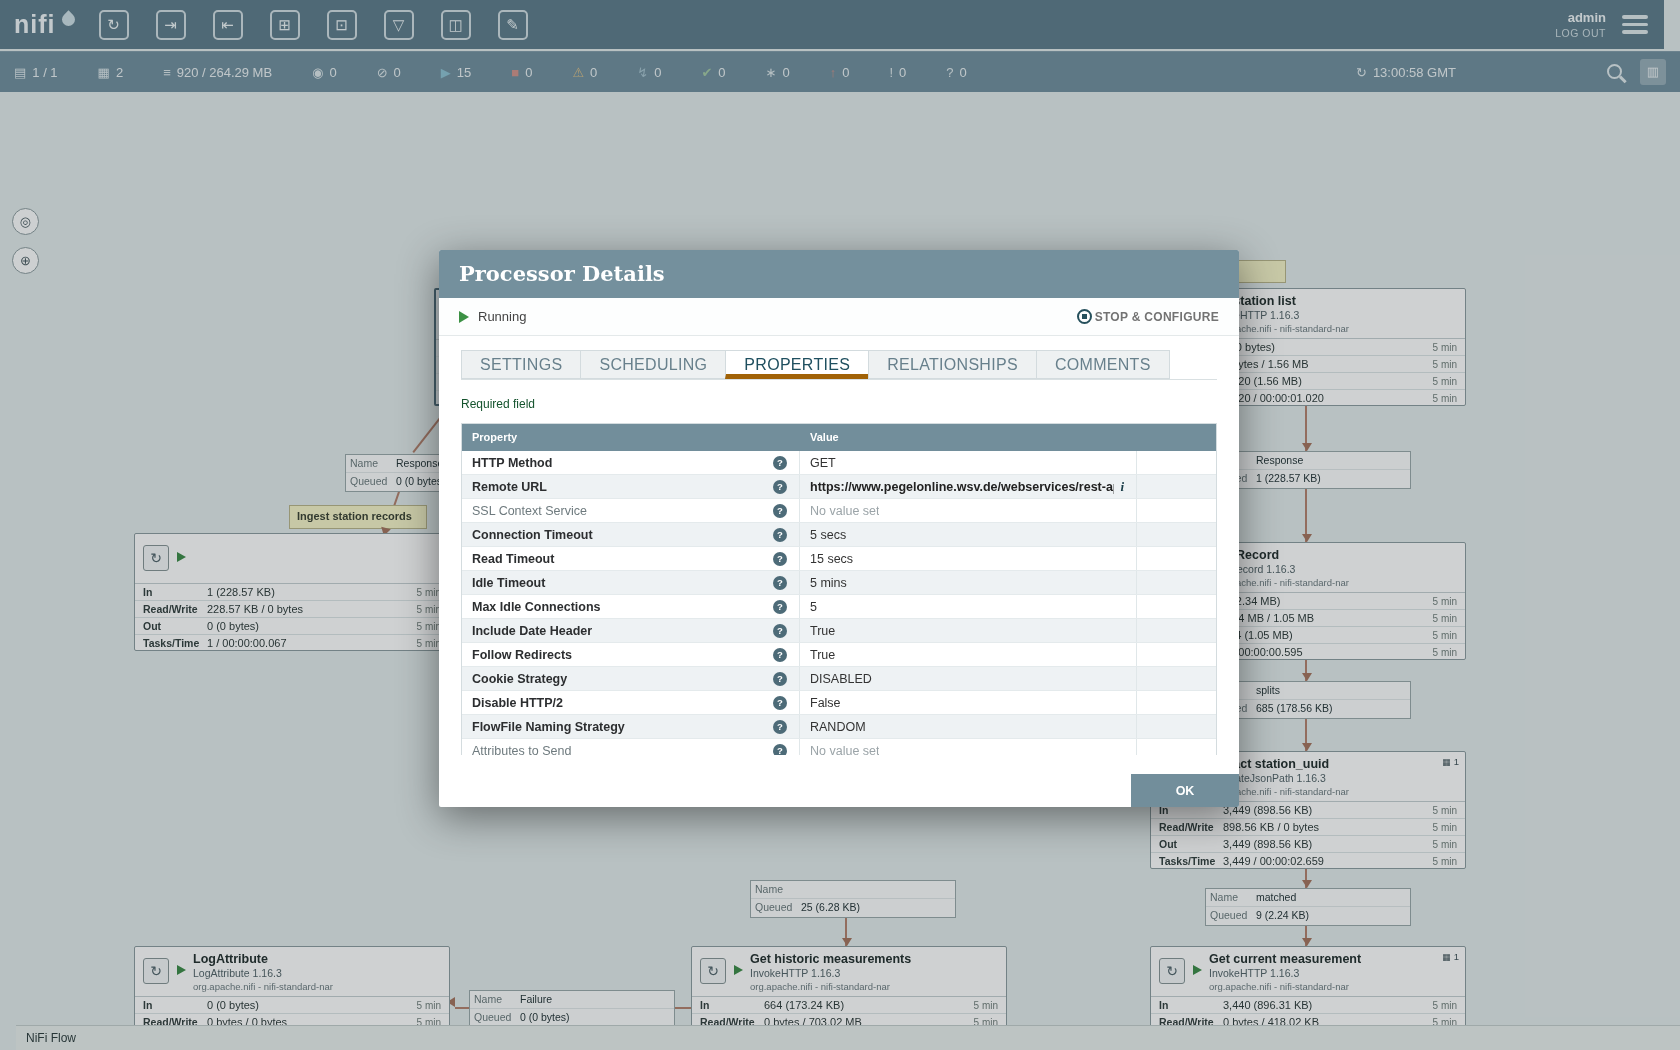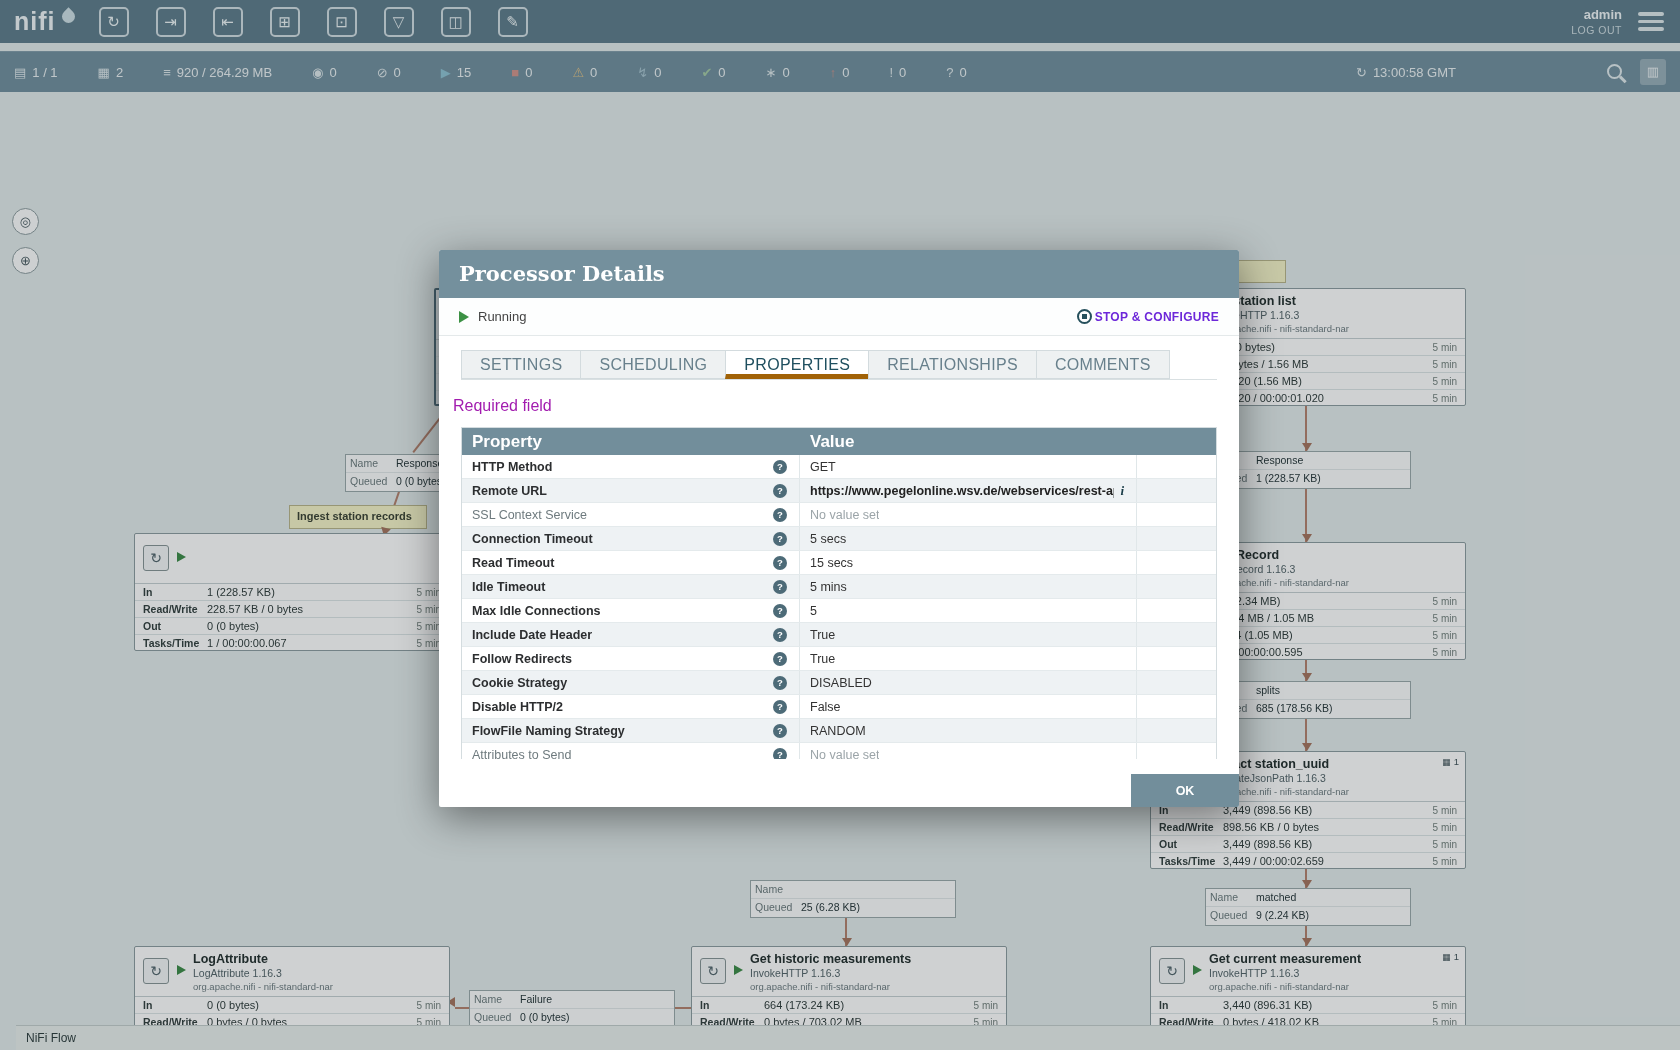--- a/index.html
+++ b/index.html
@@ -1,20 +1,20 @@
 <!DOCTYPE html>
 <html><head>
 <meta charset="utf-8">
 <style>
   *{box-sizing:border-box;margin:0;padding:0}
   body{font-family:"Liberation Sans",sans-serif;background:#222}
   .screen{position:relative;width:1680px;height:1050px;overflow:hidden;background:#e3ebeb;font-family:"Liberation Sans",sans-serif}
 
   
-  .app-header{position:absolute;top:0;left:0;right:0;height:43px;background:#5f7d8c;display:flex;align-items:center;padding-left:14px;z-index:1}
+  .app-header{position:absolute;top:0;left:0;right:16px;height:49px;background:#5f7d8c;display:flex;align-items:center;padding-left:14px;z-index:1}
   .logo{display:flex;align-items:center;gap:6px}
   .logo-text{color:#f0f6f8;font-size:25px;font-weight:bold;letter-spacing:1px}
   .drop{width:13px;height:13px;background:#cfe0e6;border-radius:0 50% 50% 50%;transform:rotate(45deg);margin-top:-10px}
   .toolbar{display:flex;gap:27px;margin-left:24px}
   .tbtn{width:30px;height:30px;border:2px solid rgba(240,248,250,.8);border-radius:5px;background:transparent;color:#eef5f7;font-size:15px;line-height:26px;text-align:center;padding:0;cursor:pointer}
   .user-block{margin-left:auto;text-align:right;margin-right:16px}
   .user{color:#f0f6f8;font-size:13px;font-weight:bold}
   .logout{color:#cfdde2;font-size:10.5px;letter-spacing:.5px;margin-top:2px;cursor:pointer}
   .hamburger{width:26px;margin-right:16px;cursor:pointer}
   .hamburger i{display:block;height:3.5px;background:#dfe9ec;border-radius:2px;margin:4px 0}
@@ -60,29 +60,29 @@
   .crumbbar{position:absolute;left:16px;right:0;bottom:0;height:25px;background:#e9efed;z-index:2;line-height:24px;padding-left:10px;font-size:12px;color:#2e3e3e;border-top:1px solid #c4cecc}
   .crumbbar span{cursor:pointer}
 
   
   .overlay{position:absolute;inset:0;background:rgba(15,25,30,.2);z-index:5}
   .dialog{position:absolute;left:439px;top:250px;width:800px;height:557px;background:#fff;z-index:10;box-shadow:0 10px 40px rgba(0,0,0,.45);border-radius:2px}
   .dlg-header{height:48px;background:#74909d;color:#fff;font-family:"DejaVu Serif","Liberation Serif",serif;font-size:21px;font-weight:bold;line-height:48px;padding:0 20px;border-radius:2px 2px 0 0}
   .dlg-status{display:flex;align-items:center;height:38px;padding:0 20px;border-bottom:1px solid #e4e9ea;background:#fdfefe}
   .drun-icon{width:0;height:0;border-left:10px solid #3c9144;border-top:6px solid transparent;border-bottom:6px solid transparent;margin-right:9px}
   .drun-text{font-size:13px;color:#444}
-  .stopcfg{margin-left:auto;display:flex;align-items:center;gap:3px;font-size:12px;font-weight:bold;color:#6d28d9;letter-spacing:.3px;cursor:pointer}
+  .stopcfg{margin-left:auto;display:flex;align-items:center;gap:3px;font-size:12px;font-weight:bold;color:#737373;letter-spacing:.3px;cursor:pointer}
   .sc-icon{width:15px;height:15px;border:2px solid #26505c;border-radius:50%;position:relative}
   .sc-icon::after{content:"";position:absolute;width:5px;height:5px;background:#26505c;left:3px;top:3px}
   .dlg-tabs{margin:14px 22px 0;display:flex;border-bottom:1px solid #d9e0e2}
   .dtab{padding:0 18px;height:29px;line-height:28px;background:#eef1f2;border:1px solid #d3dbde;margin-right:-1px;font-size:16px;font-weight:normal;color:#68808c;letter-spacing:.3px;cursor:pointer}
   .dtab.active{background:#fff;color:#1f4f5f;border-bottom:5px solid #a16207;margin-bottom:-1px}
-  .dlg-required{margin:17px 14px 12px;font-size:16px;color:#a21caf}
+  .dlg-required{margin:17px 22px 12px;font-size:12px;color:#14532d}
   .dlg-table{margin:0 22px;border:1px solid #d4dcdf;border-bottom:none}
-  .pt-head{display:grid;grid-template-columns:338px 337px 1fr;height:27px;line-height:27px;background:#728e9b;color:#fff;font-size:17px;font-weight:bold}
+  .pt-head{display:grid;grid-template-columns:338px 337px 1fr;height:27px;line-height:27px;background:#728e9b;color:#fff;font-size:11px;font-weight:bold}
   .pt-head span{padding-left:10px}
   .pt-body{height:304px;overflow:hidden;background:#fff}
   .pt-row{display:grid;grid-template-columns:338px 337px 1fr;height:24px;border-bottom:1px solid #e4eaec;font-size:12.5px;color:#333}
   .pt-row.alt{background:#eef2f4}
   .pt-prop,.pt-val{display:flex;align-items:center;justify-content:space-between;padding:0 12px 0 10px;border-right:1px solid #e0e7e9;overflow:hidden}
   .pname{font-weight:bold;color:#2c2e30}
   .pname.optional{font-weight:normal;color:#6e7a7e}
   .help{width:14px;height:14px;border-radius:50%;background:#4d6b78;color:#fff;font-size:9.5px;font-weight:bold;text-align:center;line-height:14px;flex:none;cursor:pointer}
   .help::before{content:"?"}
   .pval{white-space:nowrap;overflow:hidden}

